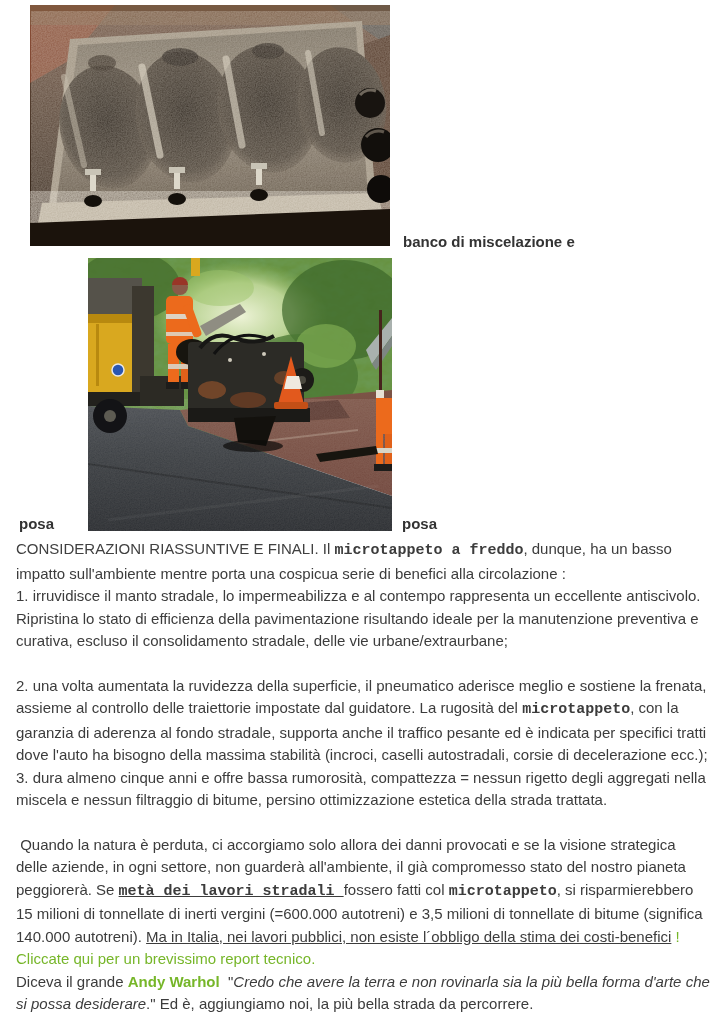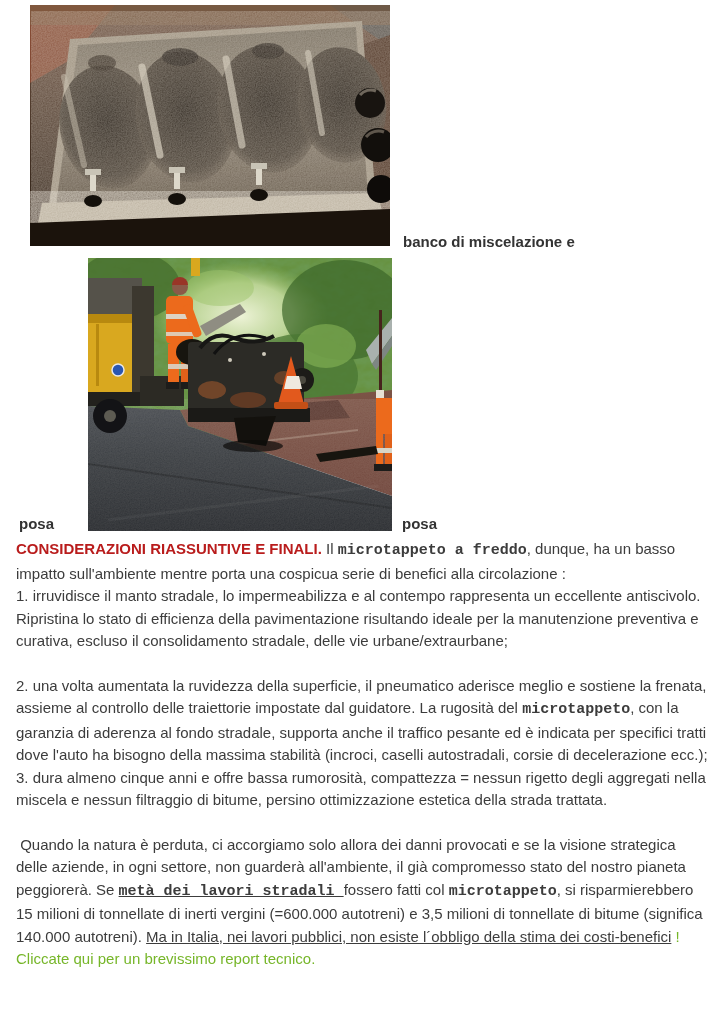--- a/index.html
+++ b/index.html
@@ -11,21 +11,21 @@
   .photo1{left:30px;top:5px;width:360px;height:241px;}
   .photo2{left:88px;top:258px;width:304px;height:273px;}
   .photo svg{display:block;width:100%;height:100%;}
   .caption{position:absolute;font-size:15px;font-weight:bold;color:#333333;white-space:nowrap;}
   .caption1{left:403px;top:233px;}
   .posa-left{left:19px;top:515px;}
   .posa-right{left:402px;top:515px;}
   .text{position:absolute;left:16px;top:538px;width:694px;font-size:15px;line-height:22.5px;}
   .para{margin:0;}
   .para.gap{margin-top:22px;}
-  .h{color:#b91c1c;font-weight:bold;}
+  .h{color:#404040;font-weight:normal;}
   b{font-weight:bold;font-family:Liberation Mono, monospace;}
   .u{text-decoration:underline;}
   .link{color:#76b629;text-decoration:none;cursor:pointer;}
   .link.bold{font-weight:bold;}
   i{font-style:italic;}
 </style>
 </head>
 <body>
 
 <div class="page">
@@ -204,15 +204,16 @@
   <div class="caption posa-left">posa</div>
   <div class="caption posa-right">posa</div>
 
   <div class="text">
     <p class="para"><span class="h">CONSIDERAZIONI RIASSUNTIVE E FINALI.</span><span> Il </span><b>microtappeto a freddo</b><span>, dunque, ha un basso impatto sull'ambiente mentre porta una cospicua serie di benefici alla circolazione :</span><br><span>1. irruvidisce il manto stradale, lo impermeabilizza e al contempo rappresenta un eccellente antiscivolo. Ripristina lo stato di efficienza della pavimentazione risultando ideale per la manutenzione preventiva e curativa, escluso il consolidamento stradale, delle vie urbane/extraurbane;</span></p>
 
     <p class="para gap"><span>2. una volta aumentata la ruvidezza della superficie, il pneumatico aderisce meglio e sostiene la frenata, assieme al controllo delle traiettorie impostate dal guidatore. La rugosità del </span><b>microtappeto</b><span>, con la garanzia di aderenza al fondo stradale, supporta anche il traffico pesante ed è indicata per specifici tratti dove l'auto ha bisogno della massima stabilità (incroci, caselli autostradali, corsie di decelerazione ecc.);</span><br><span>3. dura almeno cinque anni e offre bassa rumorosità, compattezza = nessun rigetto degli aggregati nella miscela e nessun filtraggio di bitume, persino ottimizzazione estetica della strada trattata.</span></p>
 
     <p class="para gap"><span>&nbsp;Quando la natura è perduta, ci accorgiamo solo allora dei danni provocati e se la visione strategica delle aziende, in ogni settore, non guarderà all'ambiente, il già compromesso stato del nostro pianeta peggiorerà. Se </span><b class="u">metà dei lavori stradali </b><span>fossero fatti col </span><b>microtappeto</b><span>, si risparmierebbero 15 milioni di tonnellate di inerti vergini (=600.000 autotreni) e 3,5 milioni di tonnellate di bitume (significa 140.000 autotreni). </span><span class="u">Ma in Italia, nei lavori pubblici, non esiste l´obbligo della stima dei costi-benefici</span><a class="link"> ! Cliccate qui per un brevissimo report tecnico.</a></p>
 
+    <p class="para"><span>Diceva il grande </span><a class="link bold">Andy Warhol</a><span>&nbsp; "</span><i>Credo che avere la terra e non rovinarla sia la più bella forma d'arte che si possa desiderare</i><span>." Ed è, aggiungiamo noi, la più bella strada da percorrere.</span></p>
   </div>
 
 </div>
 
 </body></html>

